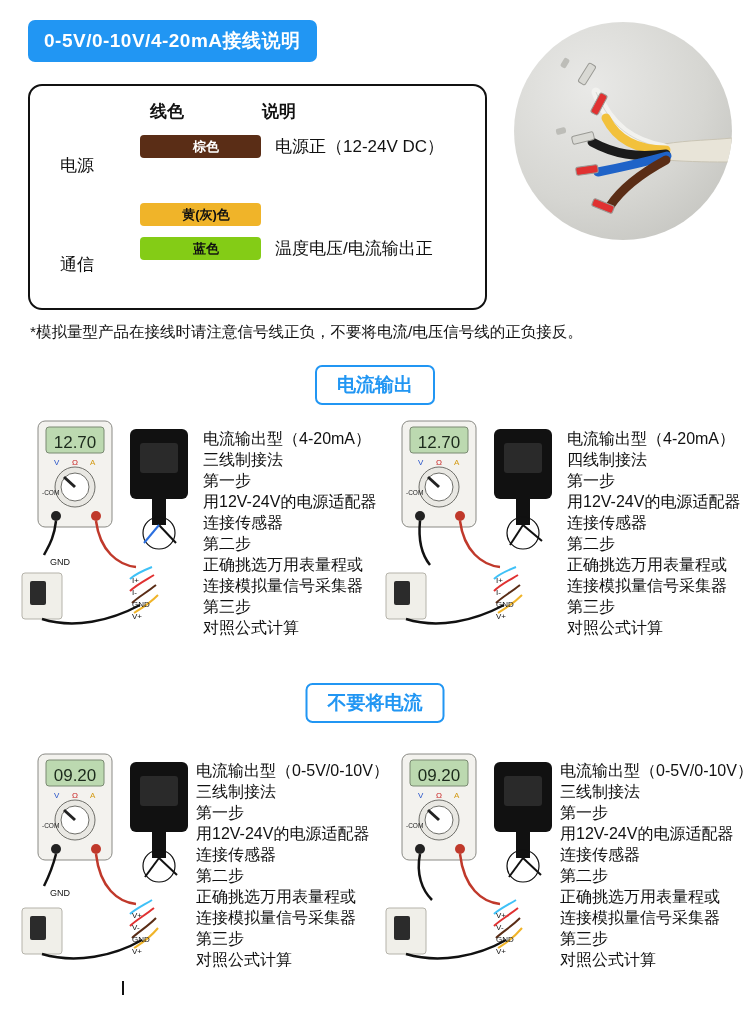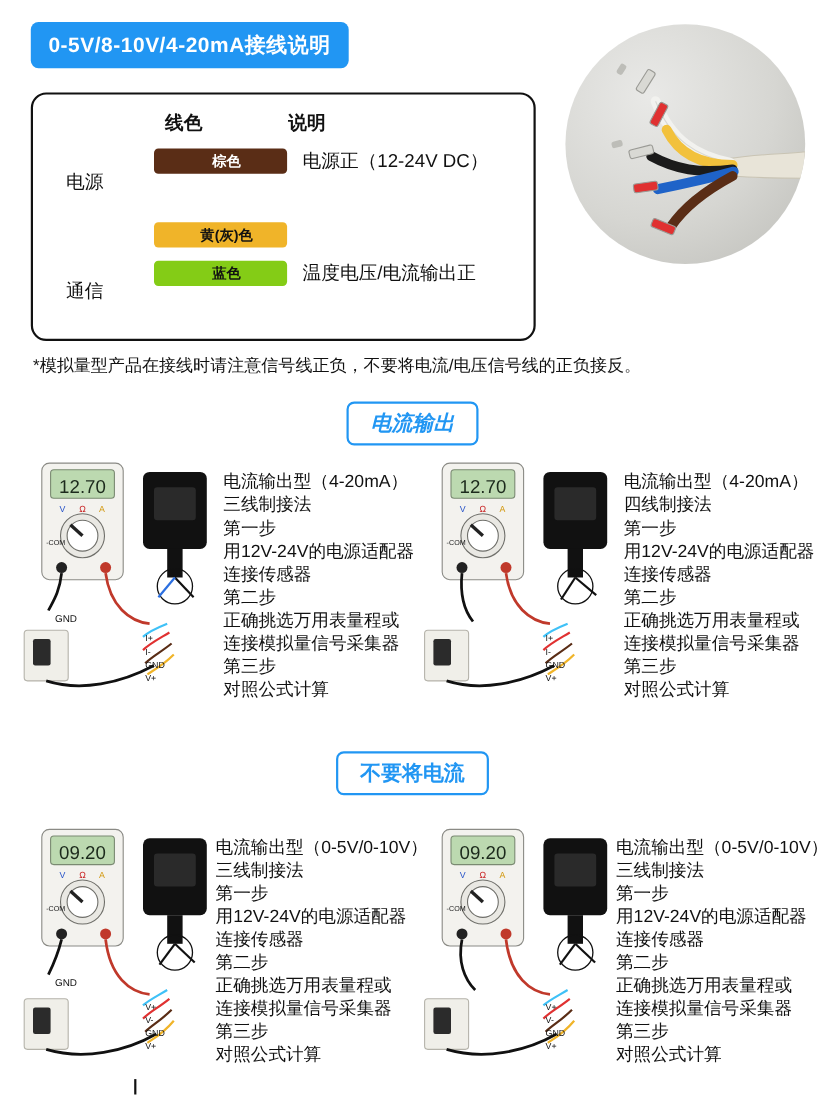--- a/index.html
+++ b/index.html
@@ -34,21 +34,21 @@
   .grp.comm{left:30px;top:140px;margin-top:27px;}
   .row{position:absolute;left:110px;height:25px;display:flex;align-items:center;}
   .chip{
     width:110px;height:23px;border-radius:4px;
     display:flex;align-items:center;justify-content:center;
     font-size:13px;font-weight:bold;padding-left:11px;
   }
   .row .desc{margin-left:14px;font-size:17px;white-space:nowrap;}
   .r1{top:48px;}
   .r2{top:82px;}
-  .r3{top:116px;flex-direction:column;}
+  .r3{top:116px;}
   .r4{top:150px;}
   .c-brown{background:#5a2d16;color:#fff;}
   .c-black{background:#000;color:#fff;}
   .c-yellow{background:#f0b429;color:#111;}
   .c-blue{background:#84cc16;color:#111;}
 
   
   .photo{
     position:absolute;right:18px;top:22px;width:218px;height:218px;border-radius:50%;
     background:radial-gradient(circle at 35% 30%,#e9e9e7 0%,#d6d6d2 55%,#bdbdb8 100%);
@@ -58,34 +58,34 @@
 
   .note{
     position:absolute;left:30px;top:322px;font-size:15.5px;color:#111;
   }
 
   .sec-banner{
     position:absolute;left:50%;transform:translateX(-50%);
     border:2px solid #2196f3;border-radius:7px;color:#2196f3;
     font-size:19px;font-weight:bold;padding:5px 20px;background:#fff;
   }
-  .sec-current{top:365px;font-style:italic;}
+  .sec-current{top:365px;}
   .sec-voltage{top:683px;}
 
   .panel{position:absolute;}
   .steps{position:absolute;font-size:16px;line-height:21px;white-space:nowrap;}
   svg text{font-family:"Liberation Sans","DejaVu Sans",sans-serif;}
   .caret{
     position:absolute;left:122px;top:981px;width:2px;height:14px;background:#111;
   }
 </style>
 </head>
 <body>
 
-<div class="title-banner">0-5V/8-10V/4-20mA接线说明</div>
+<div class="title-banner">0-5V/0-10V/4-20mA接线说明</div>
 
 <div class="legend-box">
   <div class="legend-head">
     <span class="h1">线色</span>
     <span class="h2">说明</span>
   </div>
 
   <div class="grp power">电源</div>
   <div class="grp comm">通信</div>
 

